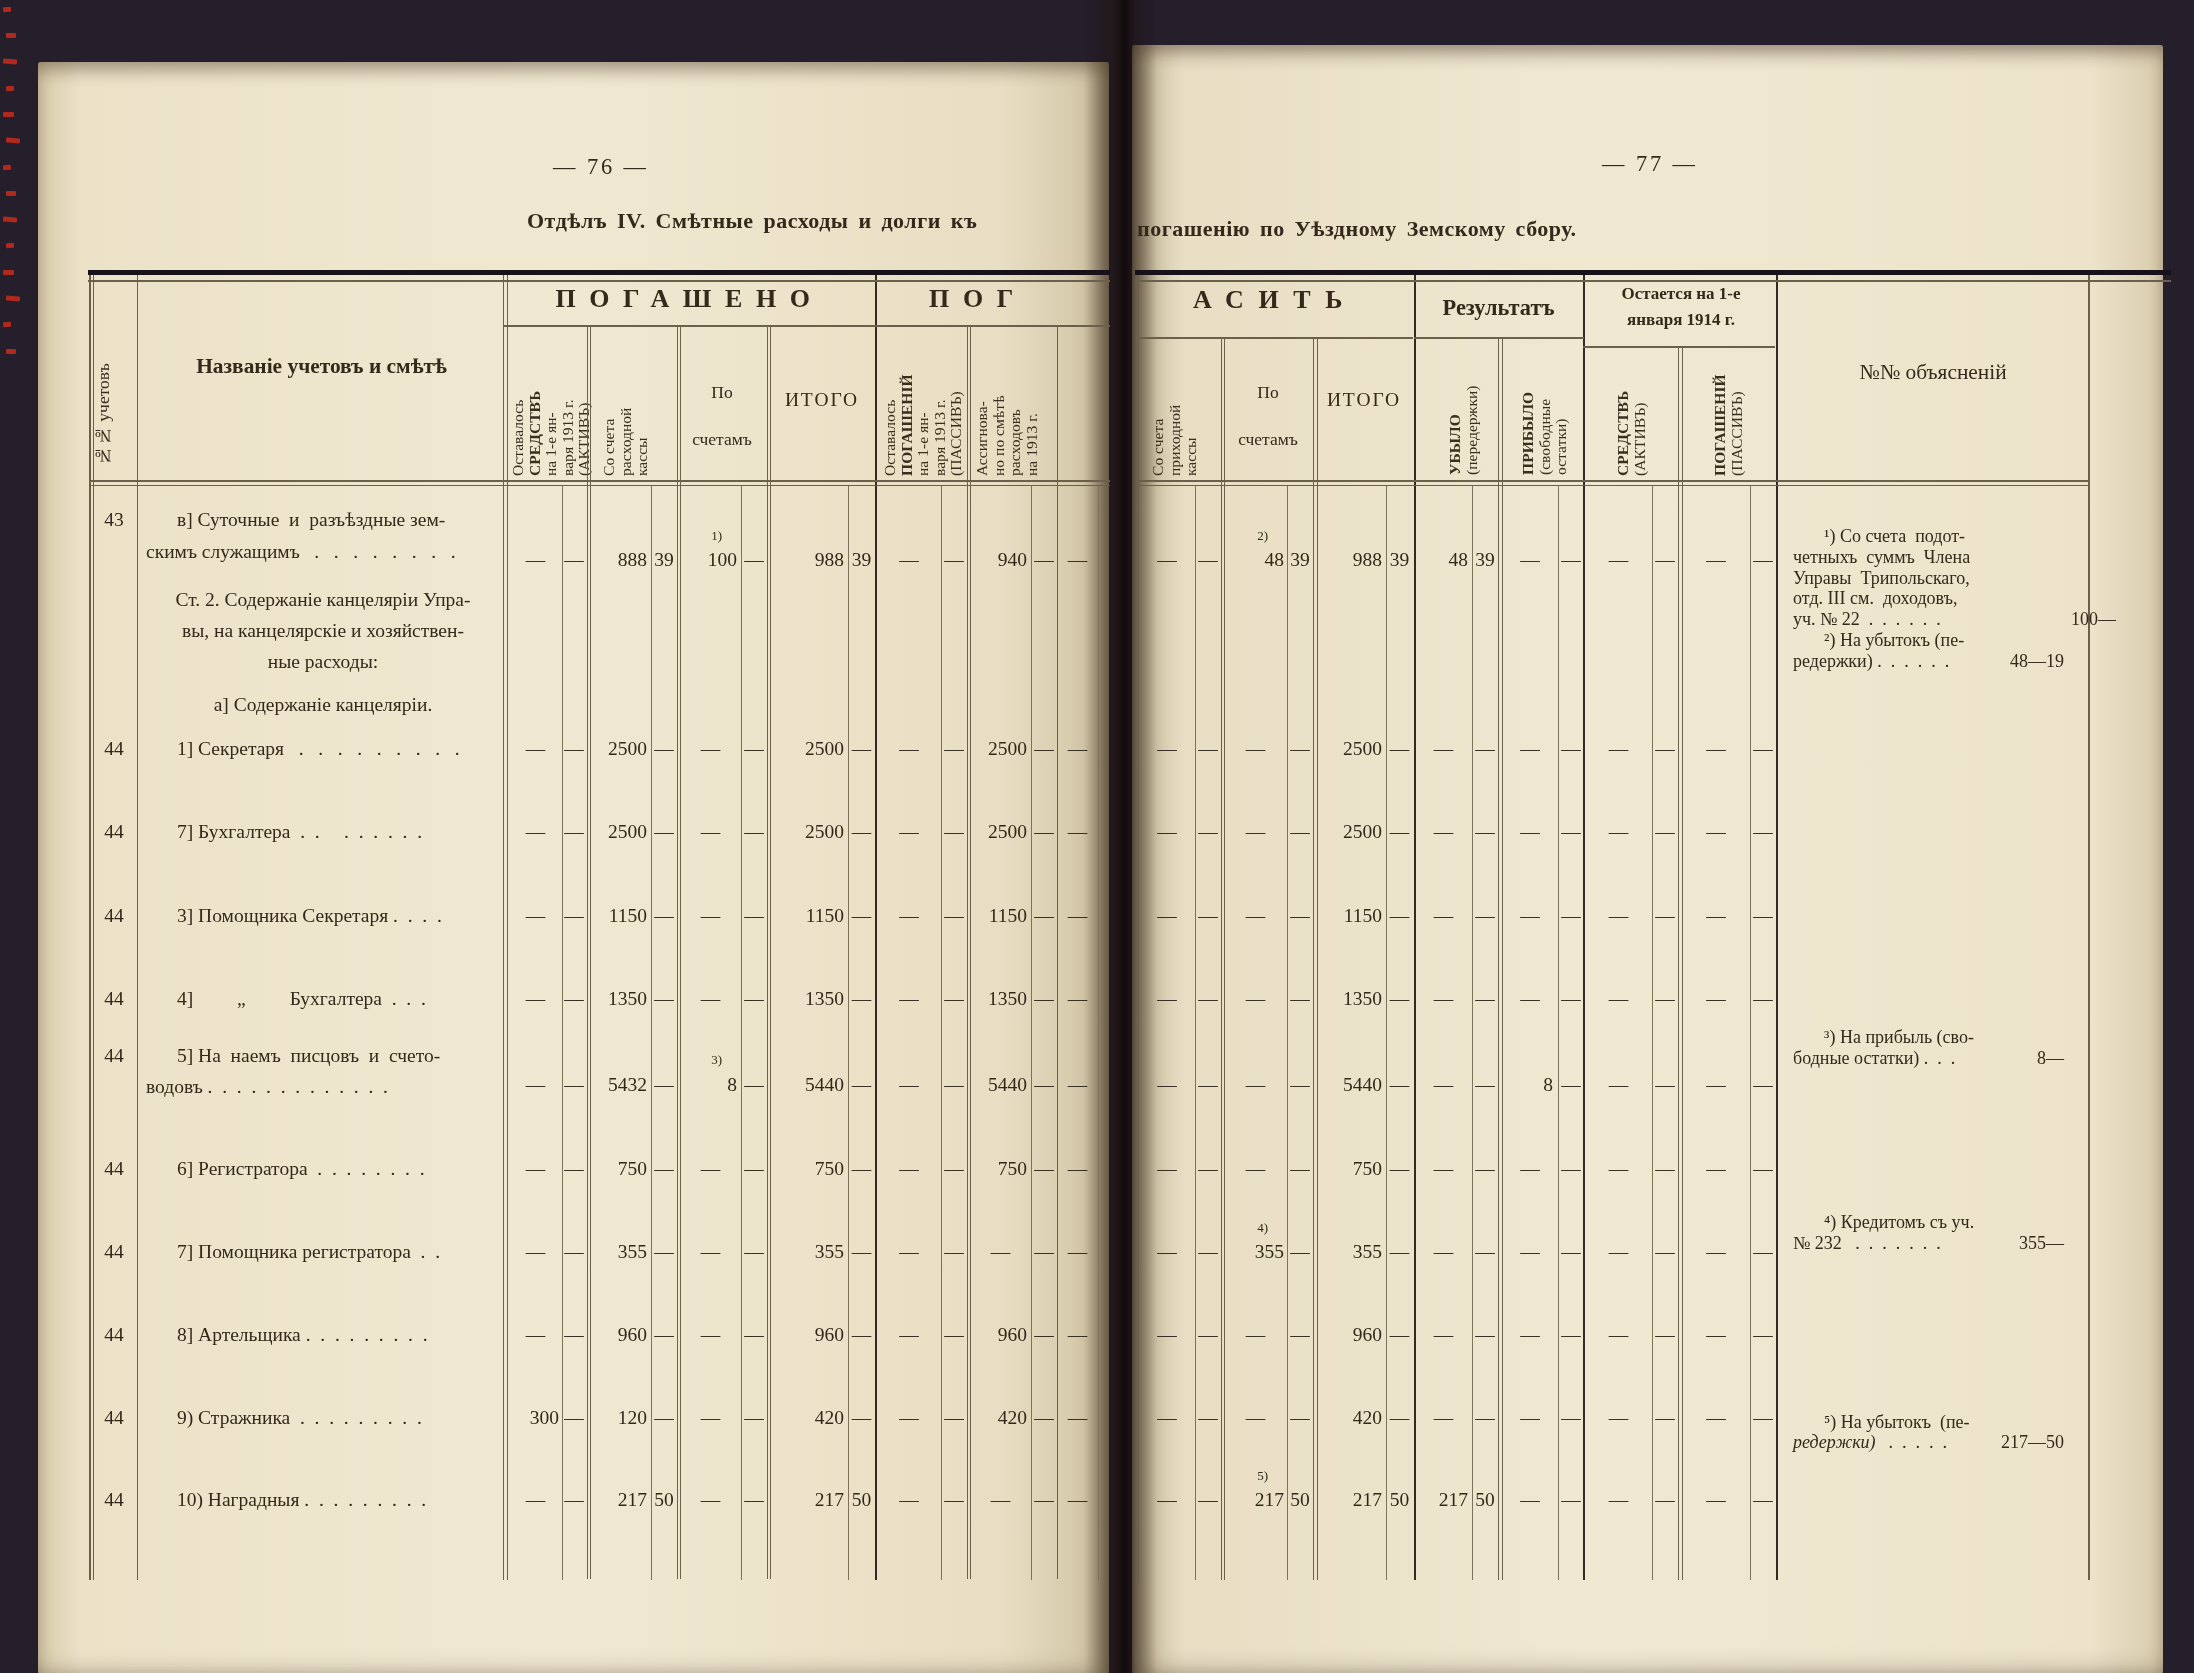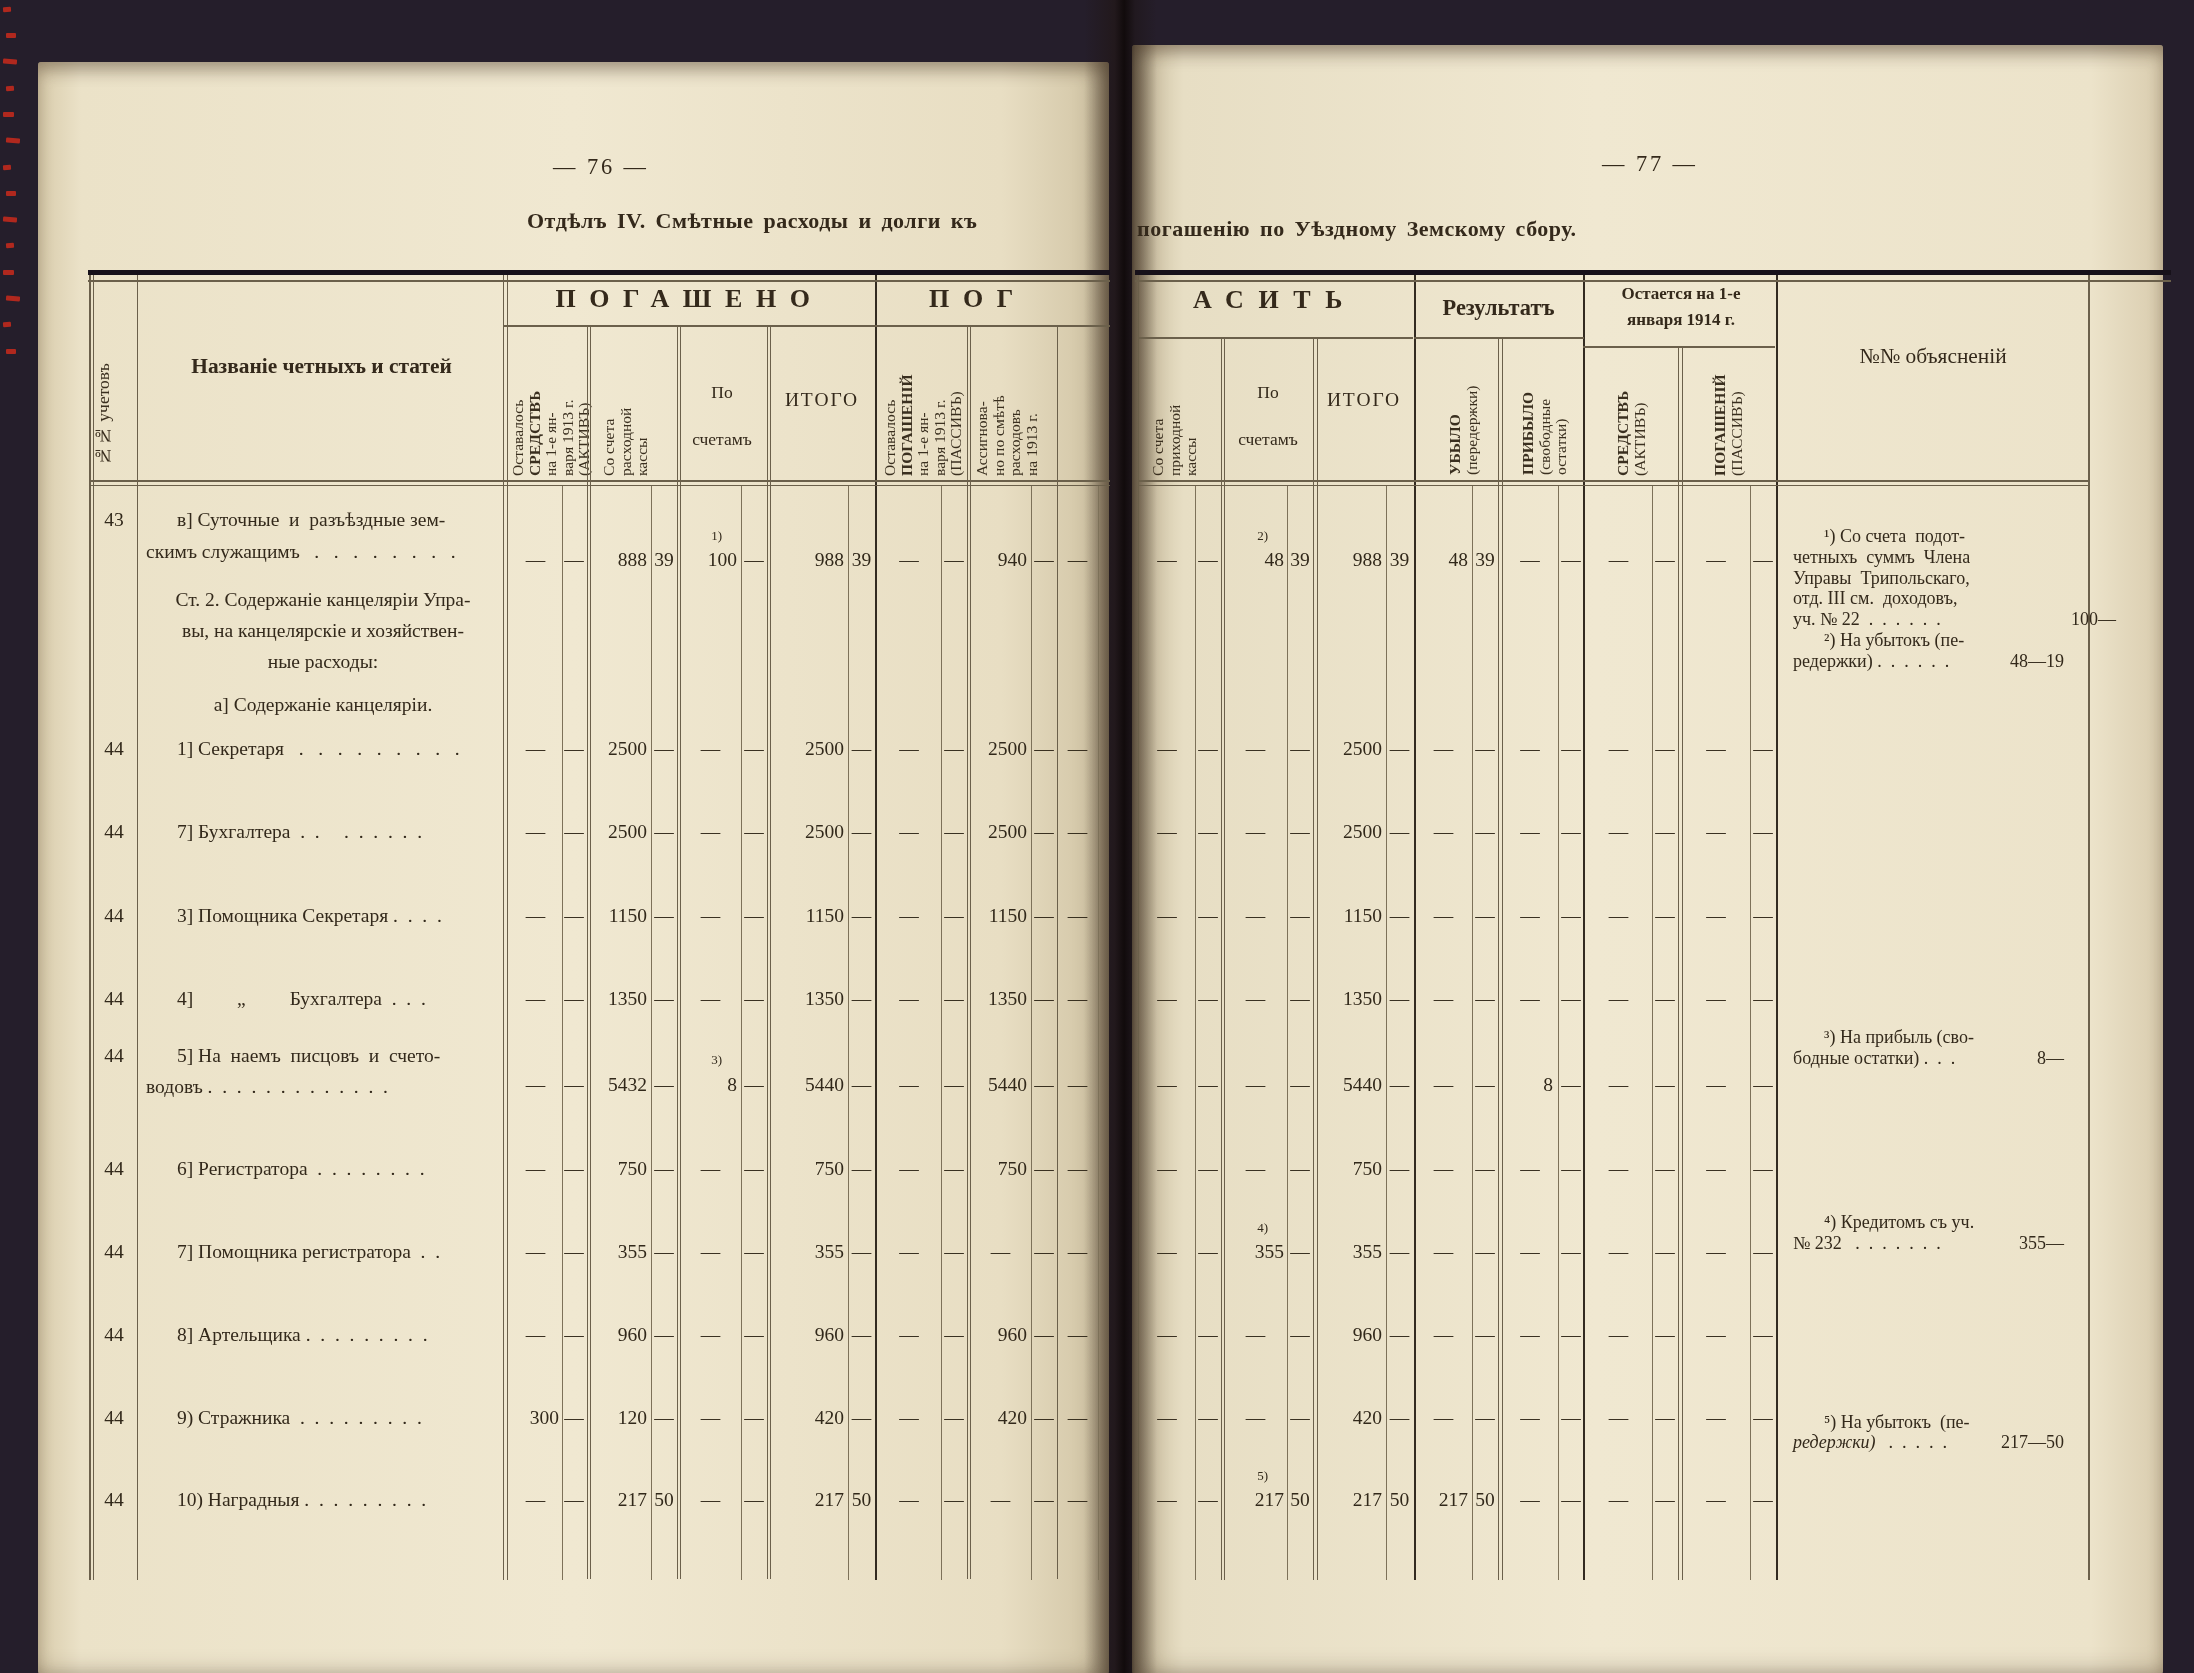--- a/index.html
+++ b/index.html
@@ -37,21 +37,21 @@
   <div class="page" id="pageL"></div>
   <div class="page" id="pageR"></div>
   <div id="gutter"></div>
 
   <div class="t" style="left:528px;top:155px;width:146px;text-align:center;font-size:22.4px;letter-spacing:2.9px;">— 76 —</div>
   <div class="t b" style="left:527px;top:209px;width:535px;font-size:22px;letter-spacing:0.5px;word-spacing:3.9px;">Отдѣлъ IV. Смѣтные расходы и долги къ</div>
 
   <div class="vhead" style="left:95px;top:301px;height:165px;width:38px;font-size:17.5px;">
     <span>№№ учетовъ</span>
   </div>
-  <div class="t b" style="left:142px;top:355px;width:359px;text-align:center;font-size:21.4px;">Названіе четныхъ и статей</div>
+  <div class="t b" style="left:142px;top:355px;width:359px;text-align:center;font-size:21.4px;">Названіе учетовъ и смѣтѣ</div>
   <div class="t b" style="left:504px;top:285px;width:371px;text-align:center;font-size:26px;letter-spacing:13.6px;">ПОГАШЕНО</div>
   <div class="t b" style="left:876px;top:285px;width:204px;text-align:center;font-size:26px;letter-spacing:13.6px;">ПОГ</div>
 
   <div class="vhead" style="left:510px;top:335px;height:141px;width:74px;">
     <span>Оставалось</span>
       <span class="b">СРЕДСТВЪ</span>
       <span>на 1-е ян-
 варя 1913 г.
 (АКТИВЪ)</span>
   </div>
@@ -103,21 +103,21 @@
 остатки)</span>
   </div>
   <div class="vhead" style="left:1615px;top:349px;height:127px;width:39px;">
     <span class="b">СРЕДСТВЪ</span>
       <span>(АКТИВЪ)</span>
   </div>
   <div class="vhead" style="left:1712px;top:349px;height:127px;width:39px;">
     <span class="b">ПОГАШЕНІЙ</span>
       <span>(ПАССИВЪ)</span>
   </div>
-  <div class="t" style="left:1777px;top:345px;width:312px;text-align:center;font-size:21.4px;">№№ объясненій</div>
+  <div class="t" style="left:1777px;top:361px;width:312px;text-align:center;font-size:21.4px;">№№ объясненій</div>
 <div class="vl " style="left: 89px; top: 274px; width: 1.5px; height: 1306px;"></div>
     <div class="vl " style="left: 93px; top: 274px; width: 1px; height: 1306px;"></div>
     <div class="vl " style="left: 137px; top: 274px; width: 1px; height: 1306px;"></div>
     <div class="vl " style="left: 503px; top: 274px; width: 1px; height: 1306px;"></div>
     <div class="vl " style="left: 507px; top: 274px; width: 1px; height: 1306px;"></div>
     <div class="vl " style="left: 587px; top: 327px; width: 1px; height: 1252px;"></div>
     <div class="vl " style="left: 590px; top: 327px; width: 1px; height: 1252px;"></div>
     <div class="vl " style="left: 677px; top: 327px; width: 1px; height: 1252px;"></div>
     <div class="vl " style="left: 680px; top: 327px; width: 1px; height: 1252px;"></div>
     <div class="vl " style="left: 767px; top: 327px; width: 1px; height: 1252px;"></div>

